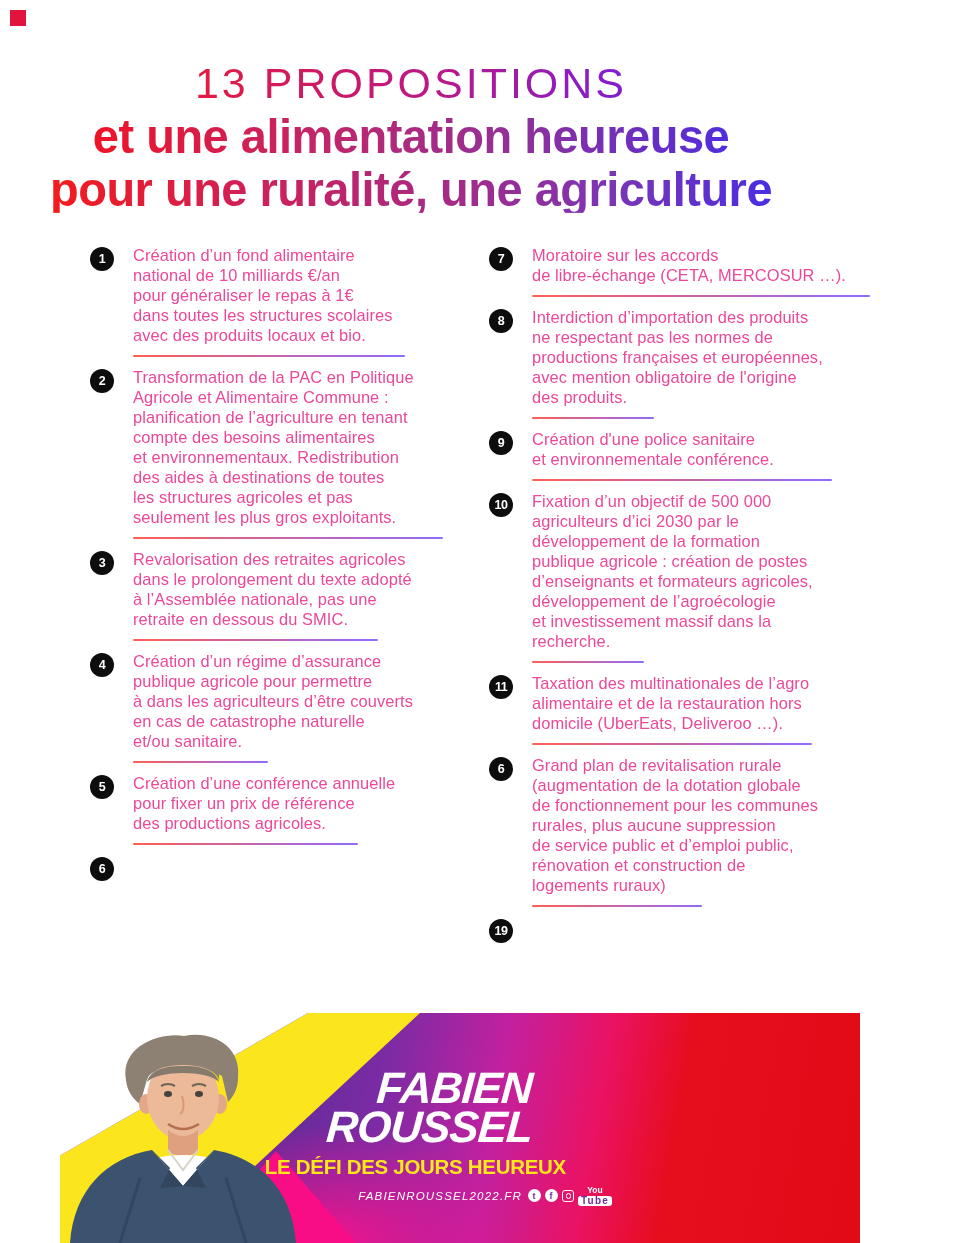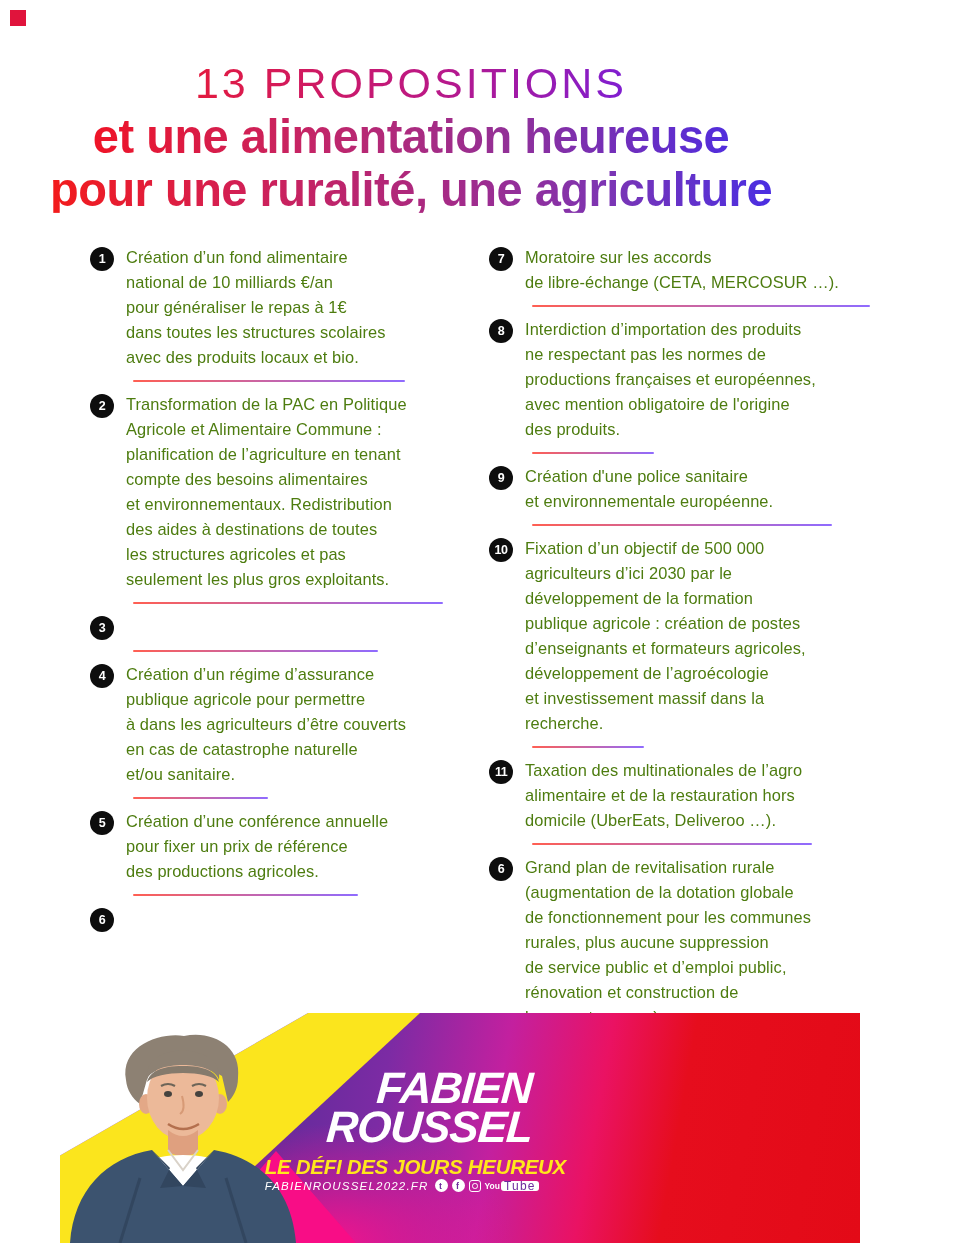--- a/index.html
+++ b/index.html
@@ -23,22 +23,22 @@
 
   
   .col{position:absolute;top:245px;width:390px;}
   .col-left{left:90px;}
   .col-right{left:489px;}
   .prop{margin:0;}
   .prop-row{display:flex;align-items:flex-start;}
   .badge{flex:none;width:24px;height:24px;border-radius:50%;background:#0d0d0d;color:#ffffff;
          font-size:12.5px;font-weight:700;display:flex;align-items:center;justify-content:center;
          margin-top:2px;letter-spacing:-0.5px;}
-  .prop-text{margin-left:12px;white-space:pre-line;font-size:16.4px;line-height:25px;
-             color:#4d7c0f;letter-spacing:0.1px;}
+  .prop-text{margin-left:19px;white-space:pre-line;font-size:16.4px;line-height:20px;
+             color:#ec4899;letter-spacing:0.1px;}
   .sep{height:2px;margin:10px 0 10px 43px;border-radius:1px;
        background:linear-gradient(90deg,#ff5f52 0%,#8f6bff 100%);}
   .prop:last-child .sep{display:none;}
 
   
   .banner{position:absolute;left:60px;top:1013px;width:800px;height:230px;overflow:hidden;
           background:linear-gradient(100deg,#8a35ad 0%,#632b9b 28%,#7c2ba4 40%,#c3209f 54%,
                      #ea1263 66%,#e60d1d 76%,#e30a17 100%);}
   .banner .pink-glow{position:absolute;inset:0;
           background:radial-gradient(ellipse 260px 170px at 34% 100%, rgba(255,17,138,0.9) 0%,
@@ -47,35 +47,35 @@
           clip-path:polygon(31% 0, 45% 0, 14% 100%, 0 100%, 0 62%);}
   .banner .pink-wedge{position:absolute;inset:0;background:#f80d86;
           clip-path:polygon(17% 100%, 27% 60%, 37% 100%);}
   .banner .white-notch{position:absolute;inset:0;background:#ffffff;
           clip-path:polygon(0 0, 31% 0, 0 62%);}
   .portrait{position:absolute;left:0;top:15px;width:250px;height:215px;}
 
   .banner-text{position:absolute;right:328px;top:55px;text-align:right;color:#ffffff;}
   .bt-name{font-weight:700;font-style:italic;font-size:44px;line-height:39px;
            letter-spacing:-1px;transform:skewX(-4deg);}
-  .bt-slogan{margin-top:9px;margin-right:-34px;color:#ffe71c;font-weight:700;font-style:italic;
+  .bt-slogan{margin-top:9px;margin-right:-34px;color:#ffe71c;font-weight:700;
              font-size:20.5px;letter-spacing:-0.3px;white-space:nowrap;}
-  .bt-web{margin-right:-80px;display:flex;align-items:center;justify-content:flex-start;
+  .bt-web{margin-top:6px;margin-right:-80px;display:flex;align-items:center;justify-content:flex-end;
           gap:6px;font-style:italic;font-size:11.5px;letter-spacing:1.2px;font-weight:400;}
   .social{display:flex;align-items:center;gap:4px;}
   .sicon{width:13px;height:13px;border-radius:50%;background:#ffffff;color:#6d2b9d;
          font-size:9px;font-weight:700;display:flex;align-items:center;justify-content:center;
          font-style:normal;}
   .sicon.insta{background:transparent;border:1.4px solid #ffffff;width:10px;height:10px;
          position:relative;border-radius:3px;}
   .sicon.insta::after{content:"";position:absolute;left:2.5px;top:2.5px;width:3.5px;height:3.5px;
          border:1.2px solid #ffffff;border-radius:50%;}
-  .yt{display:flex;align-items:center;gap:1px;font-style:normal;}
+  .yt{display:flex;align-items:center;gap:1px;font-style:normal;flex-direction:column;}
   .yt .you{font-size:8.5px;font-weight:700;letter-spacing:0;}
-  .yt .tube{background:#ffffff;color:#6d2b9d;font-size:12px;font-weight:400;
+  .yt .tube{background:#ffffff;color:#6d2b9d;font-size:10px;font-weight:700;
             border-radius:3px;padding:1px 3px;line-height:8px;}
 </style>
 </head>
 <body>
 
 <div id="page">
 
   <div class="corner-square" style="background: rgb(224, 20, 60);"></div>
 
   <div class="hdr">
@@ -106,20 +106,24 @@
 et environnementaux. Redistribution
 des aides à destinations de toutes
 les structures agricoles et pas
 seulement les plus gros exploitants.</div>
         </div>
         <div class="sep" style="width: 310px;"></div>
       </div>
       <div class="prop">
         <div class="prop-row">
           <span class="badge">3</span>
+          <div class="prop-text">Revalorisation des retraites agricoles
+dans le prolongement du texte adopté
+à l’Assemblée nationale, pas une
+retraite en dessous du SMIC.</div>
         </div>
         <div class="sep" style="width: 245px;"></div>
       </div>
       <div class="prop">
         <div class="prop-row">
           <span class="badge">4</span>
           <div class="prop-text">Création d’un régime d’assurance
 publique agricole pour permettre
 à dans les agriculteurs d’être couverts
 en cas de catastrophe naturelle
@@ -159,21 +163,21 @@
 productions françaises et européennes,
 avec mention obligatoire de l'origine
 des produits.</div>
         </div>
         <div class="sep" style="width: 122px;"></div>
       </div>
       <div class="prop">
         <div class="prop-row">
           <span class="badge">9</span>
           <div class="prop-text">Création d'une police sanitaire
-et environnementale européenne.</div>
+et environnementale conférence.</div>
         </div>
         <div class="sep" style="width: 300px;"></div>
       </div>
       <div class="prop">
         <div class="prop-row">
           <span class="badge">10</span>
           <div class="prop-text">Fixation d’un objectif de 500 000
 agriculteurs d’ici 2030 par le
 développement de la formation
 publique agricole : création de postes

